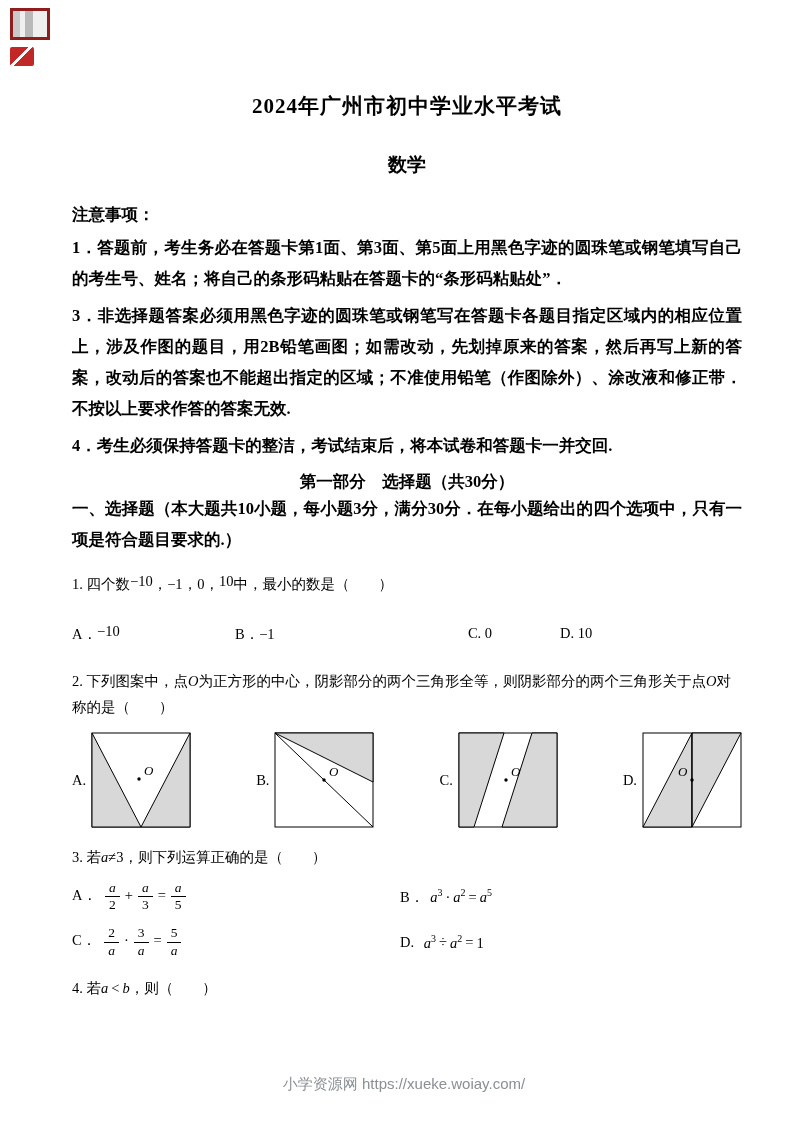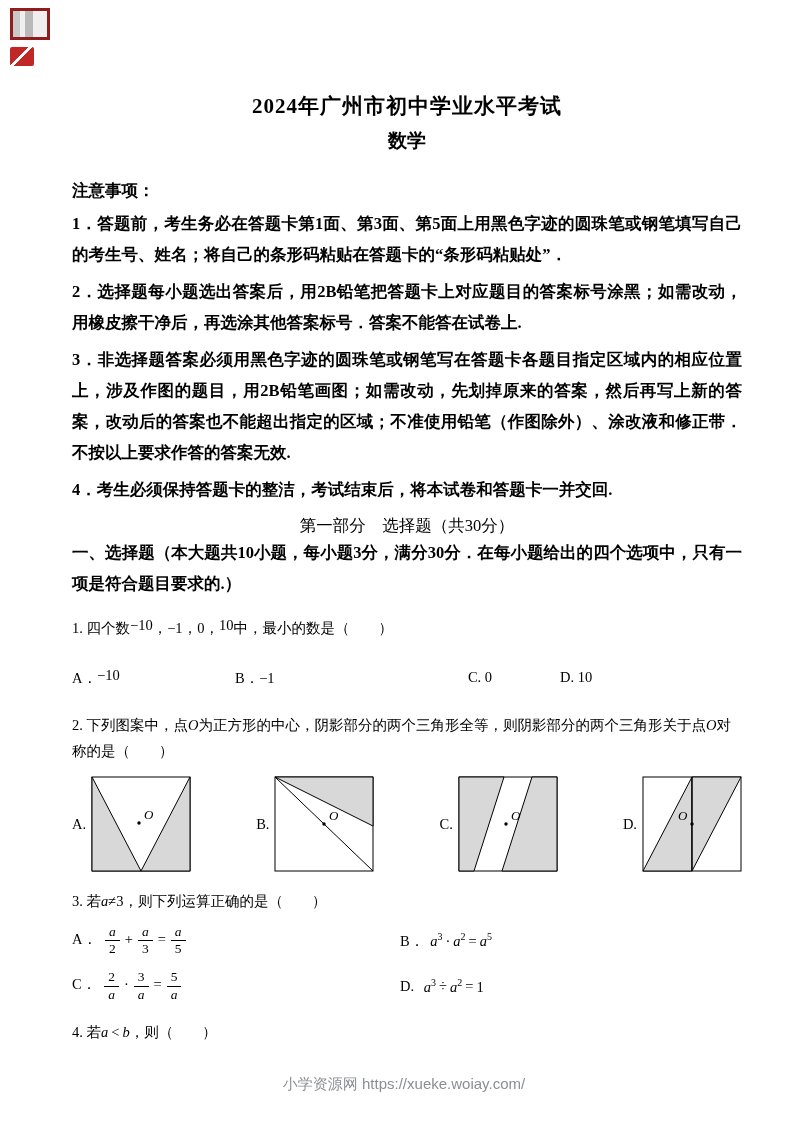--- a/index.html
+++ b/index.html
@@ -17,25 +17,25 @@
   .corner{position:absolute;left:10px;top:8px;}
   .mark1{
     width:34px;height:26px;border:3px solid #8f1d1d;background:
       linear-gradient(90deg,#c9c9c9 0 7px,#efefef 7px 12px,#b9b9b9 12px 20px,#efefef 20px);
   }
   .mark2{
     width:24px;height:19px;margin-top:7px;border-radius:2px;
     background:linear-gradient(135deg,#c22727 42%,#ffffff 42% 52%,#c22727 52%);
   }
   .title{margin-top:92px;text-align:center;font-size:21px;font-weight:700;letter-spacing:1px;}
-  .subject{margin-top:8px;text-align:center;font-size:19px;font-weight:700;}
+  .subject{margin-top:32px;text-align:center;font-size:19px;font-weight:700;}
   .examinfo{margin-top:15px;text-align:center;font-size:16.5px;font-weight:700;}
   .notes-title{margin-top:26px;font-size:16.5px;font-weight:700;}
   .note{margin-top:6px;font-size:16.5px;font-weight:700;line-height:31px;text-align:justify;}
-  .part1{margin-top:10px;text-align:center;font-size:16.5px;font-weight:400;}
+  .part1{margin-top:10px;text-align:center;font-size:16.5px;font-weight:700;}
   .sec-intro{font-size:16.5px;font-weight:700;line-height:31px;text-align:justify;}
   .qstem{margin-top:16px;font-size:14.5px;line-height:26px;}
   .raised{position:relative;top:-3px;}
   .opt-row{margin-top:28px;display:flex;font-size:14.5px;}
   .opt-row .opt:nth-child(1){width:163px;}
   .opt-row .opt:nth-child(2){width:165px;}
   .opt-row .opt:nth-child(3){width:160px;text-align:center;}
   .figs{margin-top:12px;display:flex;justify-content:space-between;align-items:center;}
   .fig-group{display:flex;align-items:center;}
   .fig-label{font-size:14.5px;margin-right:5px;}
@@ -65,21 +65,20 @@
     <div class="mark2"></div>
   </div>
 
   <div class="content">
 
     <div class="title">2024年广州市初中学业水平考试</div>
     <div class="subject">数学</div>
 
     <div class="notes-title">注意事项：</div>
     <div class="note">1．答题前，考生务必在答题卡第1面、第3面、第5面上用黑色字迹的圆珠笔或钢笔填写自己的考生号、姓名；将自己的条形码粘贴在答题卡的“条形码粘贴处”．</div>
-    <div class="note">2．选择题每小题选出答案后，用2B铅笔把答题卡上对应题目的答案标号涂黑；如需改动，用橡皮擦干净后，再选涂其他答案标号．答案不能答在试卷上.</div>
     <div class="note">3．非选择题答案必须用黑色字迹的圆珠笔或钢笔写在答题卡各题目指定区域内的相应位置上，涉及作图的题目，用2B铅笔画图；如需改动，先划掉原来的答案，然后再写上新的答案，改动后的答案也不能超出指定的区域；不准使用铅笔（作图除外）、涂改液和修正带．不按以上要求作答的答案无效.</div>
     <div class="note">4．考生必须保持答题卡的整洁，考试结束后，将本试卷和答题卡一并交回.</div>
 
     <div class="part1">第一部分　选择题（共30分）</div>
     <div class="sec-intro">一、选择题（本大题共10小题，每小题3分，满分30分．在每小题给出的四个选项中，只有一项是符合题目要求的.）</div>
 
     <div class="qstem"><span>1. 四个数</span><span class="raised">−10</span><span>，</span><span>−1</span><span>，</span><span>0</span><span>，</span><span class="raised">10</span><span>中，最小的数是（　　）</span></div>
 
     <div class="opt-row">
       <span class="opt"><span>A．</span><span class="raised">−10</span></span>

